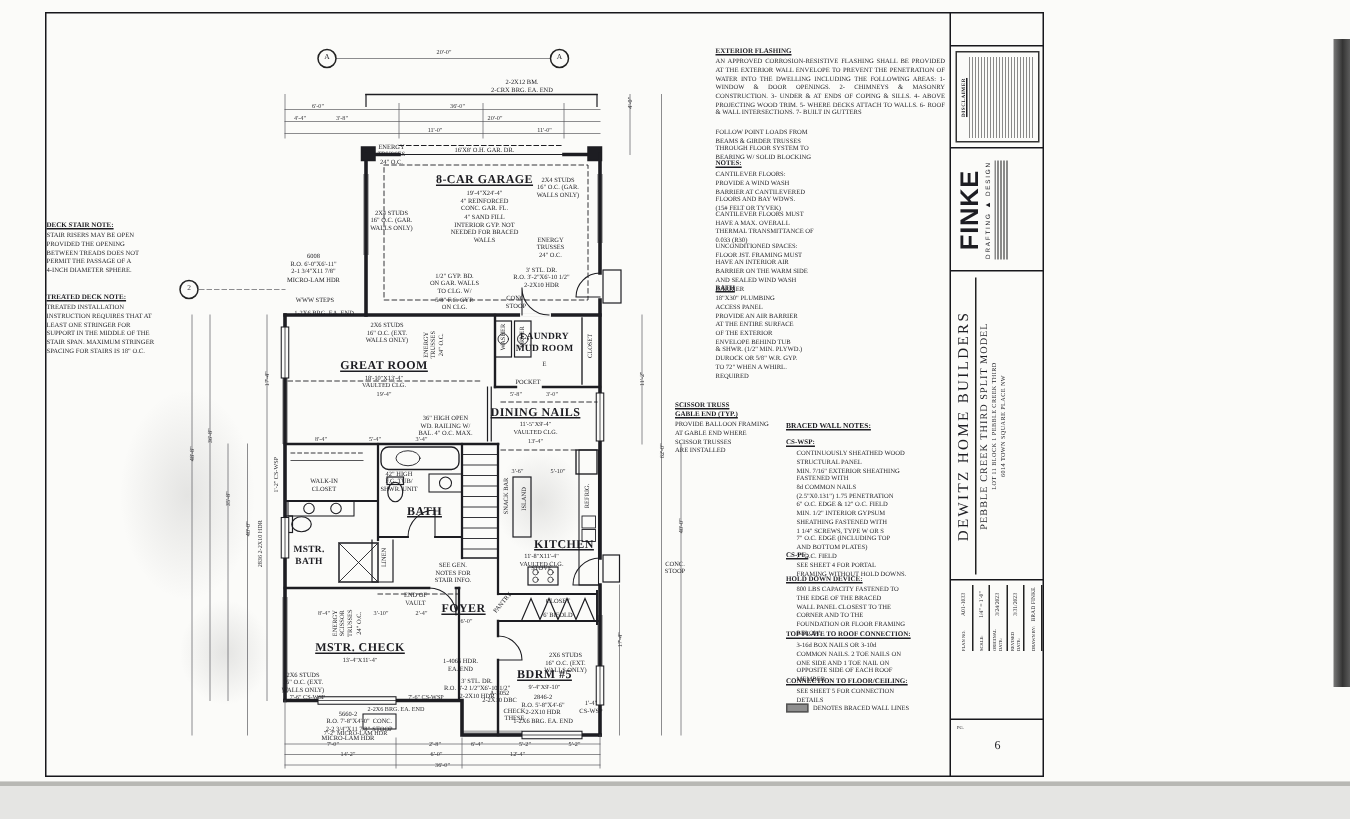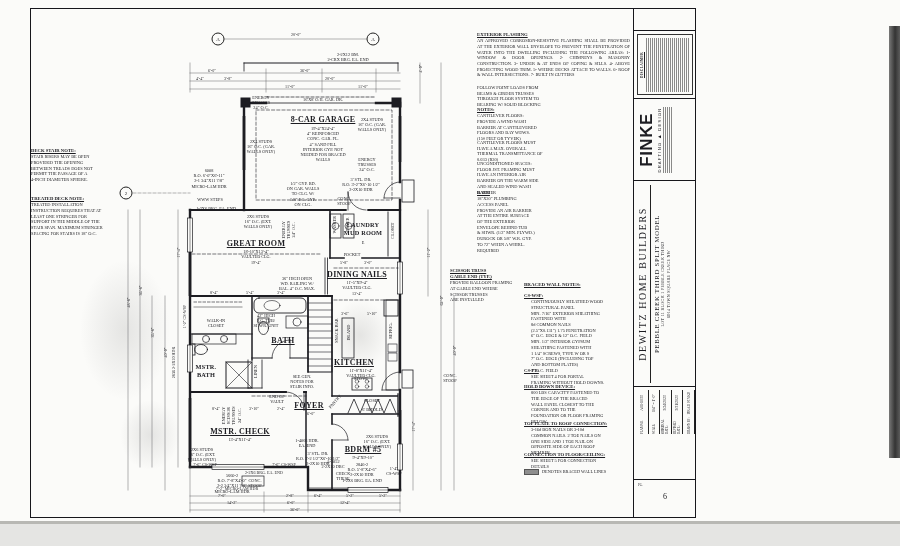--- a/index.html
+++ b/index.html
@@ -269,21 +269,21 @@
 NOTES FOR
 STAIR INFO.</div>
       <div class="ann" style="left: 277px; top: 394px; position: absolute; transform: translate(-50%, 0px);">END OF
 VAULT</div>
       <div class="ann dim" style="left: 214px; top: 290px; position: absolute; transform: translate(-50%, 0px);">8'-4"</div>
       <div class="ann dim" style="left: 250px; top: 290px; position: absolute; transform: translate(-50%, 0px);">5'-4"</div>
       <div class="ann dim" style="left: 281px; top: 290px; position: absolute; transform: translate(-50%, 0px);">3'-4"</div>
       <div class="ann dim" style="left: 216px; top: 406px; position: absolute; transform: translate(-50%, 0px);">8'-4"</div>
       <div class="ann dim" style="left: 254px; top: 406px; position: absolute; transform: translate(-50%, 0px);">3'-10"</div>
       <div class="ann dim" style="left: 281px; top: 406px; position: absolute; transform: translate(-50%, 0px);">2'-4"</div>
-      <div class="ann room" style="left: 354px; top: 358px; position: absolute; transform: translate(-50%, 0px);">KITCHEN</div>
+      <div class="ann room" style="left: 376px; top: 358px; position: absolute; transform: translate(-50%, 0px);">KITCHEN</div>
       <div class="ann sub" style="left: 361px; top: 368px; position: absolute; transform: translate(-50%, 0px);">11'-8"X11'-4"
 VAULTED CLG.</div>
       <div class="ann" style="left: 361px; top: 376px; position: absolute; transform: translate(-50%, 0px);">STOVE</div>
       <div class="ann" style="left: 337px; top: 328px; position: absolute; transform: translate(-50%, 0px) rotate(-90deg);">SNACK BAR</div>
       <div class="ann" style="left: 349px; top: 330px; position: absolute; transform: translate(-50%, 0px) rotate(-90deg);">ISLAND</div>
       <div class="ann" style="left: 391px; top: 328px; position: absolute; transform: translate(-50%, 0px) rotate(-90deg);">REFRIG.</div>
       <div class="ann dim" style="left: 345px; top: 311px; position: absolute; transform: translate(-50%, 0px);">3'-6"</div>
       <div class="ann dim" style="left: 372px; top: 311px; position: absolute; transform: translate(-50%, 0px);">5'-10"</div>
       <div class="ann room" style="left: 309px; top: 401px; position: absolute; transform: translate(-50%, 0px);">FOYER</div>
       <div class="ann dim" style="left: 311px; top: 411px; position: absolute; transform: translate(-50%, 0px);">6'-0"</div>

